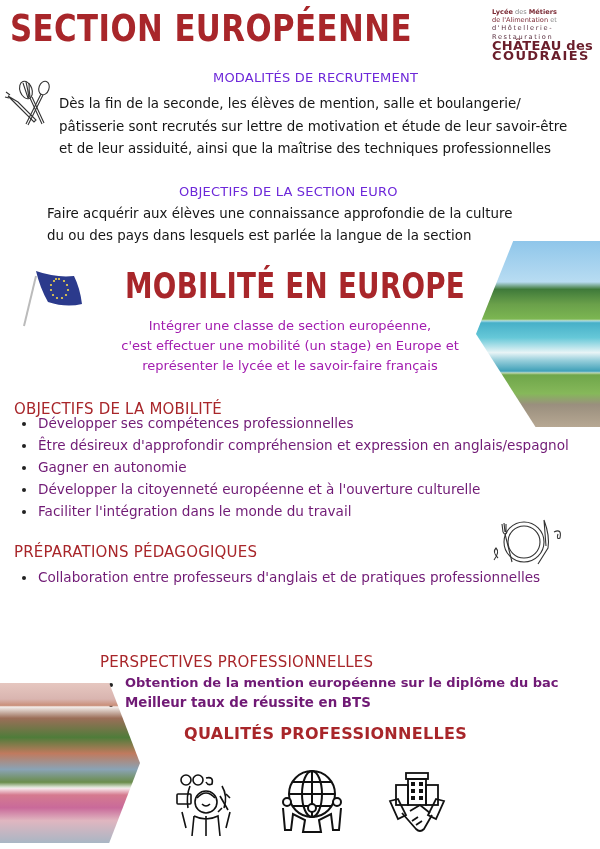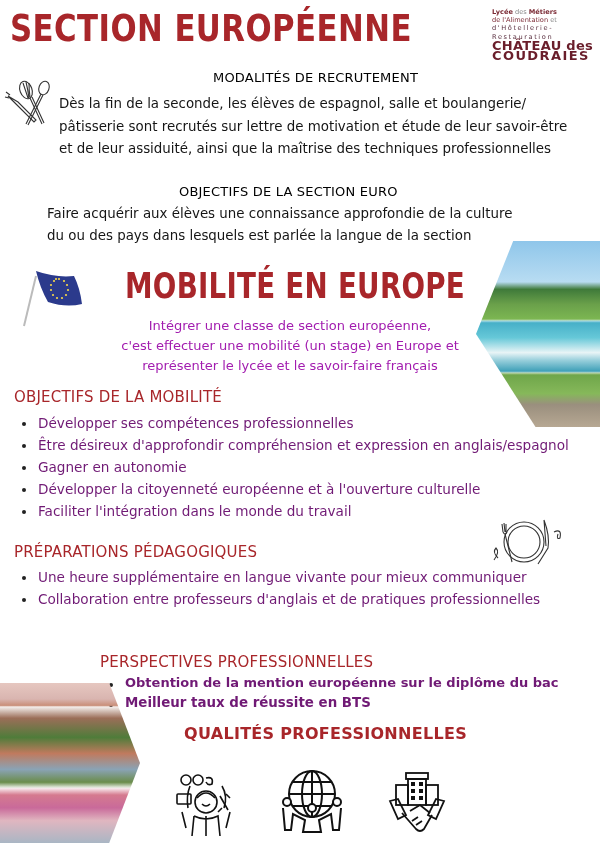--- a/index.html
+++ b/index.html
@@ -17,21 +17,21 @@
     }
 
     .logo { left: 488px; top: 8px; width: 104px; height: 56px; display: flex; }
     .logo .fork { width: 14px; height: 54px; }
     .logo .txt { margin-left: 4px; font-size: 6.6px; line-height: 8.2px; color: #7b2a34; white-space: nowrap; }
     .logo .txt .b { font-weight: bold; }
     .logo .txt .big { font-size: 13px; font-weight: bold; line-height: 10px; color: #6a1e2b; letter-spacing: 0.3px; }
     .logo .txt .grey { color: #8a8a8a; }
     .logo .txt .spaced { letter-spacing: 1.6px; color: #5a3040; }
 
-    .sub-title { font-size: 13px; color: #000000; white-space: nowrap; letter-spacing: 0.2px; }
+    .sub-title { font-size: 13px; color: #6d28d9; white-space: nowrap; letter-spacing: 0.2px; }
     .body-text { font-size: 13.4px; line-height: 22.5px; color: #151515; white-space: nowrap; }
 
     .section-heading { font-size: 15px; color: #a8262a; white-space: nowrap; letter-spacing: 0.2px; }
 
     .bullets { list-style: none; }
     .bullets li { position: relative; padding-left: 22px; font-size: 13.6px; line-height: 22px; white-space: nowrap; color: #701a75; }
     .bullets li::before { content: ""; position: absolute; left: 6px; top: 9.5px; width: 4px; height: 4px; border-radius: 50%; background: #222; }
 
     .mobility-title {
       left: 125px; top: 266px;
@@ -89,21 +89,21 @@
     <path d="M26 20 L38 46 M28 19 L40 45"></path>
     <ellipse cx="40" cy="10" rx="5" ry="7" transform="rotate(20 40 10)"></ellipse>
     <path d="M37 16 L22 46 M39 17 L24 47"></path>
     <path d="M4 18 L14 24 L32 42 L30 44 L12 26 Z"></path>
     <path d="M2 14 L6 17 M1 19 L5 20"></path>
   </g>
 </svg>
 
 <div class="abs sub-title" style="left:213px;top:70px">MODALITÉS DE RECRUTEMENT</div>
 <div class="abs body-text" style="left:59px;top:93px">
-  <div>Dès la fin de la seconde, les élèves de espagnol, salle et boulangerie/</div>
+  <div>Dès la fin de la seconde, les élèves de mention, salle et boulangerie/</div>
   <div>pâtisserie sont recrutés sur lettre de motivation et étude de leur savoir-être</div>
   <div>et de leur assiduité, ainsi que la maîtrise des techniques professionnelles</div>
 </div>
 
 <div class="abs sub-title" style="left:179px;top:184px">OBJECTIFS DE LA SECTION EURO</div>
 <div class="abs body-text" style="left:47px;top:203px;line-height:21.5px">
   <div>Faire acquérir aux élèves une connaissance approfondie de la culture</div>
   <div>du ou des pays dans lesquels est parlée la langue de la section</div>
 </div>
 
@@ -128,21 +128,21 @@
 
 <div class="abs mobility-title">MOBILITÉ EN EUROPE</div>
 <div class="abs mobility-text">
   <span>Intégrer une classe de section européenne,</span>
   <span>c'est effectuer une mobilité (un stage) en Europe et</span>
   <span>représenter le lycée et le savoir-faire français</span>
 </div>
 
 <div class="abs photo-coast"></div>
 
-<div class="abs section-heading" style="left:14px;top:388px">OBJECTIFS DE LA MOBILITÉ</div>
+<div class="abs section-heading" style="left:14px;top:400px">OBJECTIFS DE LA MOBILITÉ</div>
 <ul class="abs bullets" style="left:16px;top:412px">
   <li>Développer ses compétences professionnelles</li>
   <li>Être désireux d'approfondir compréhension et expression en anglais/espagnol</li>
   <li>Gagner en autonomie</li>
   <li>Développer la citoyenneté européenne et à l'ouverture culturelle</li>
   <li>Faciliter l'intégration dans le monde du travail</li>
 </ul>
 
 <svg class="abs" style="left:478px;top:518px" width="92" height="52" viewBox="0 0 92 52">
   <g stroke="#333" stroke-width="1.1" fill="none">
@@ -150,21 +150,20 @@
     <circle cx="46" cy="24" r="16"></circle>
     <path d="M24 6 L25 14 M26 5 L27 14 M28 6 L28 14 M25 14 Q27 18 29 14 M27 16 L34 44"></path>
     <path d="M66 2 Q72 18 70 30 L60 46 M66 2 L68 28"></path>
     <path d="M20 40 Q14 34 18 30 Q22 34 16 42"></path>
     <path d="M76 14 Q84 10 82 20 Q78 22 80 16"></path>
   </g>
 </svg>
 
 <div class="abs section-heading" style="left:14px;top:543px">PRÉPARATIONS PÉDAGOGIQUES</div>
 <ul class="abs bullets" style="left:16px;top:566px">
-  <li>Une heure supplémentaire en langue vivante pour mieux communiquer</li>
   <li>Collaboration entre professeurs d'anglais et de pratiques professionnelles</li>
 </ul>
 
 <div class="abs section-heading" style="left:100px;top:653px">PERSPECTIVES PROFESSIONNELLES</div>
 <ul class="abs bullets" style="left:103px;top:673px;font-weight:bold">
   <li style="font-weight:600;font-size:13px;line-height:20px">Obtention de la mention européenne sur le diplôme du bac</li>
   <li style="font-weight:600;font-size:13.4px;line-height:20px">Meilleur taux de réussite en BTS</li>
 </ul>
 
 <div class="abs photo-city"></div>

